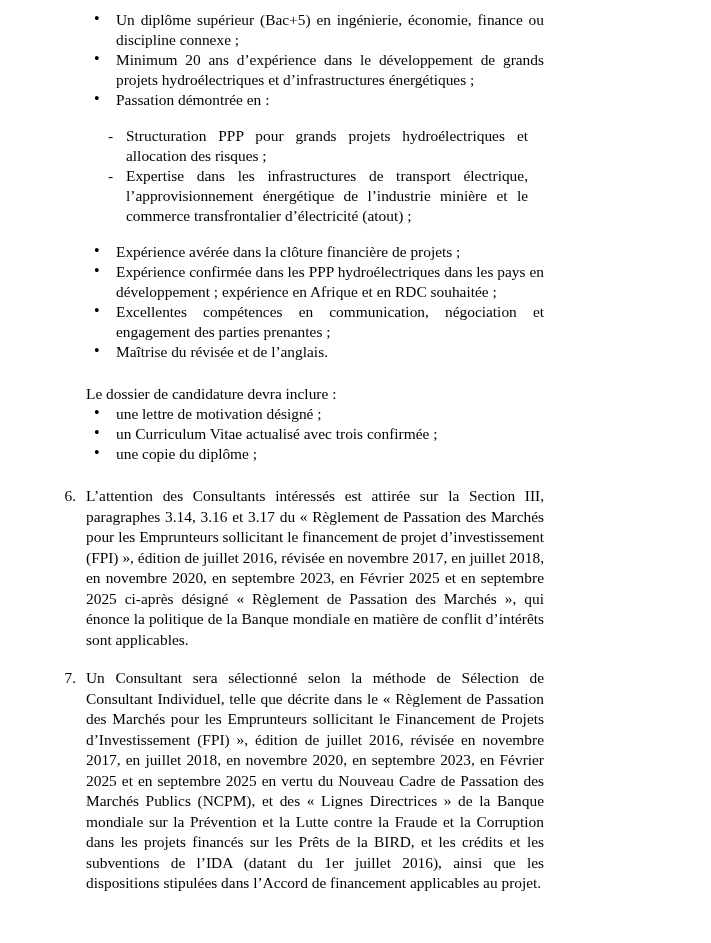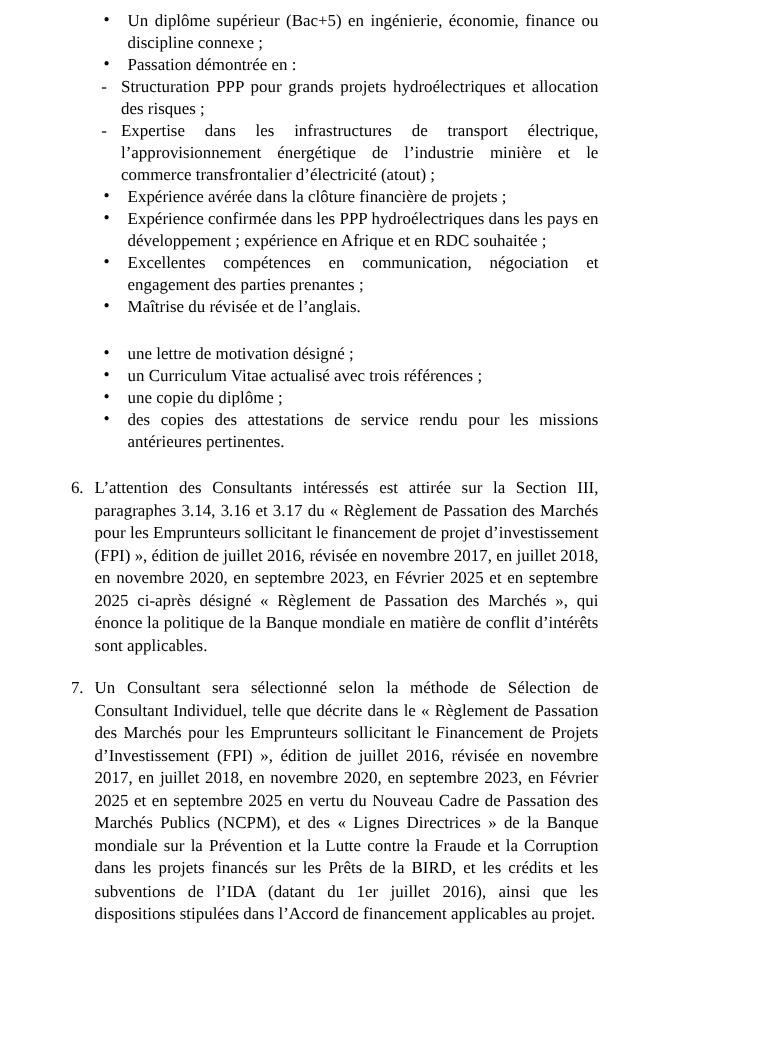--- a/index.html
+++ b/index.html
@@ -41,21 +41,21 @@
     content: "\2022";
     position: absolute;
     left: 8px;
     top: -1px;
     font-size: 16px;
     line-height: 1.30;
   }
   
   ul.lvl2 {
     list-style: none;
-    margin: 0;
+    margin: 16px;
     padding: 0;
   }
   ul.lvl2 > li {
     position: relative;
     padding-left: 26px;
     margin: 0 0 0 50px;
     font-size: 15.4px;
     line-height: 1.30;
     text-align: justify;
     text-justify: inter-word;
@@ -100,43 +100,44 @@
 </style>
 </head>
 <body>
 
 <div class="page">
 
   <div class="sp6"></div>
 
   <ul class="lvl1">
     <li>Un diplôme supérieur (Bac+5) en ingénierie, économie, finance ou discipline connexe ;</li>
+    <li>Minimum 20 ans d’expérience dans le développement de grands projets hydroélectriques et d’infrastructures énergétiques ;</li>
     <li>Passation démontrée en :</li>
   </ul>
 
   <ul class="lvl2">
     <li>Structuration PPP pour grands projets hydroélectriques et allocation des risques ;</li>
     <li>Expertise dans les infrastructures de transport électrique, l’approvisionnement énergétique de l’industrie minière et le commerce transfrontalier d’électricité (atout) ;</li>
   </ul>
 
   <ul class="lvl1">
     <li>Expérience avérée dans la clôture financière de projets ;</li>
     <li>Expérience confirmée dans les PPP hydroélectriques dans les pays en développement ; expérience en Afrique et en RDC souhaitée ;</li>
     <li>Excellentes compétences en communication, négociation et engagement des parties prenantes ;</li>
     <li>Maîtrise du révisée et de l’anglais.</li>
   </ul>
 
   <div class="sp22"></div>
 
+  <p class="lead">Le dossier de candidature devra inclure :</p>
 
   <ul class="lvl1 lvl1b">
     <li>une lettre de motivation désigné ;</li>
-    <li>un Curriculum Vitae actualisé avec trois références ;</li>
+    <li>un Curriculum Vitae actualisé avec trois confirmée ;</li>
     <li>une copie du diplôme ;</li>
-    <li>des copies des attestations de service rendu pour les missions antérieures pertinentes.</li>
   </ul>
 
   <div class="sp22"></div>
 
   <div class="clause">
     <span class="num">6.</span>
     <span>L’attention des Consultants intéressés est attirée sur la Section III, paragraphes 3.14, 3.16 et 3.17 du « Règlement de Passation des Marchés pour les Emprunteurs sollicitant le financement de projet d’investissement (FPI) », édition de juillet 2016, révisée en novembre 2017, en juillet 2018, en novembre 2020, en septembre 2023, en Février 2025 et en septembre 2025 ci-après désigné « Règlement de Passation des Marchés », qui énonce la politique de la Banque mondiale en matière de conflit d’intérêts sont applicables.</span>
   </div>
 
   <div class="sp18"></div>

